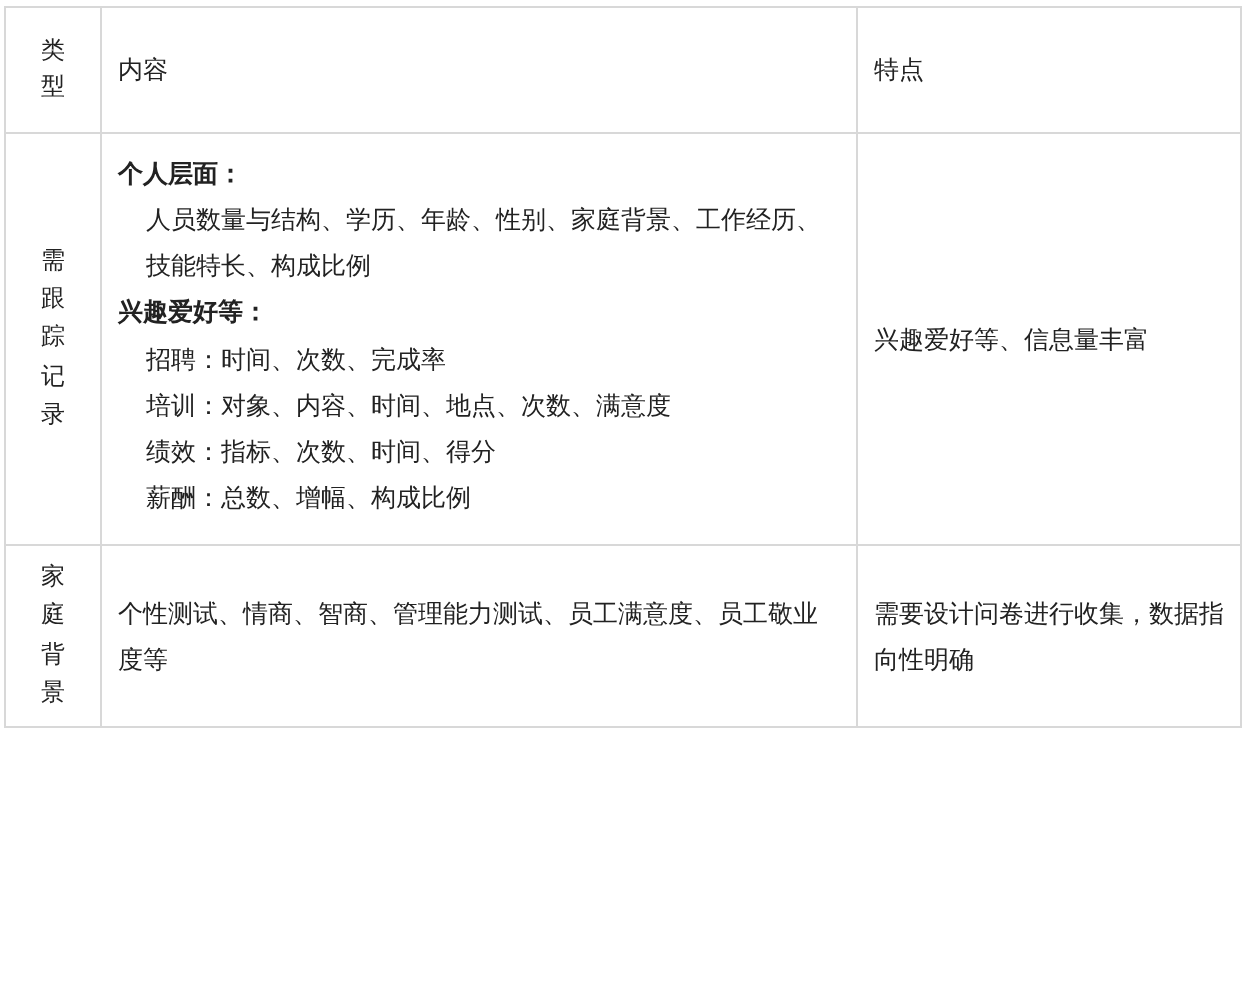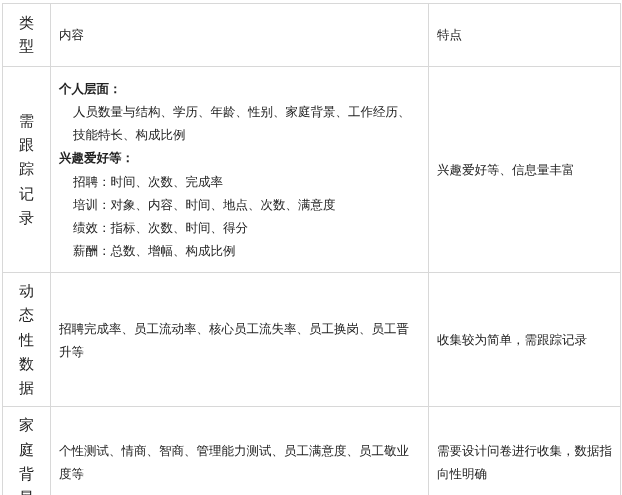--- a/index.html
+++ b/index.html
@@ -38,25 +38,25 @@
 
   
   .type-cell {
     text-align: center;
     padding: 6px 2px;
   }
   .vtext {
     display: inline-block;
     width: 15px;
     margin: 0 auto;
-    font-size: 15px;
+    font-size: 12px;
     line-height: 1.62;
     letter-spacing: 0;
     word-break: break-all;
-    text-align: left;
+    text-align: center;
   }
   
   tr.head td {
     height: 50px;
     font-size: 12.5px;
   }
   tr.head .type-cell .vtext {
     line-height: 1.55;
   }
   .content-cell {
@@ -72,21 +72,21 @@
     margin: 0;
   }
   .indent {
     padding-left: 14px;
     margin: 0;
   }
   .indent-sub {
     padding-left: 14px;
     margin: 0;
   }
-  .r-fact .content-cell { padding-top: 10px; padding-bottom: 10px; }
+  .r-fact .content-cell { padding-top: 10px; padding-bottom: 10px; font-family: Liberation Mono, monospace; }
 </style>
 </head>
 <body>
 
 <div class="sheet">
   <table class="data-table">
     <colgroup>
       <col class="c-type">
       <col class="c-content">
       <col class="c-feature">
@@ -113,27 +113,20 @@
           <div class="indent">人员数量与结构、学历、年龄、性别、家庭背景、工作经历、技能特长、构成比例</div>
           <div class="blk-title">兴趣爱好等：</div>
           <div class="indent-sub">招聘：时间、次数、完成率</div>
           <div class="indent-sub">培训：对象、内容、时间、地点、次数、满意度</div>
           <div class="indent-sub">绩效：指标、次数、时间、得分</div>
           <div class="indent-sub">薪酬：总数、增幅、构成比例</div>
         </td>
         <td class="feature-cell">兴趣爱好等、信息量丰富</td>
       </tr>
 
-      <tr class="r-dyn">
-        <td class="type-cell">
-          <span class="vtext">动态性数据</span>
-        </td>
-        <td class="content-cell">招聘完成率、员工流动率、核心员工流失率、员工换岗、员工晋升等</td>
-        <td class="feature-cell">收集较为简单，需跟踪记录</td>
-      </tr>
 
       <tr class="r-int">
         <td class="type-cell">
           <span class="vtext">家庭背景</span>
         </td>
         <td class="content-cell">个性测试、情商、智商、管理能力测试、员工满意度、员工敬业度等</td>
         <td class="feature-cell">需要设计问卷进行收集，数据指向性明确</td>
       </tr>
     </tbody>
   </table>

